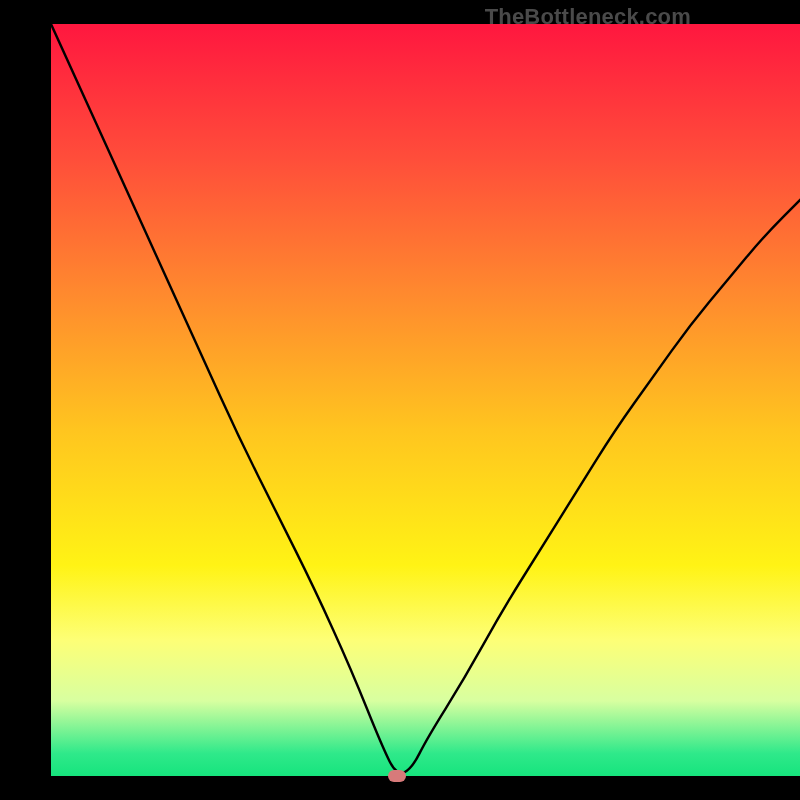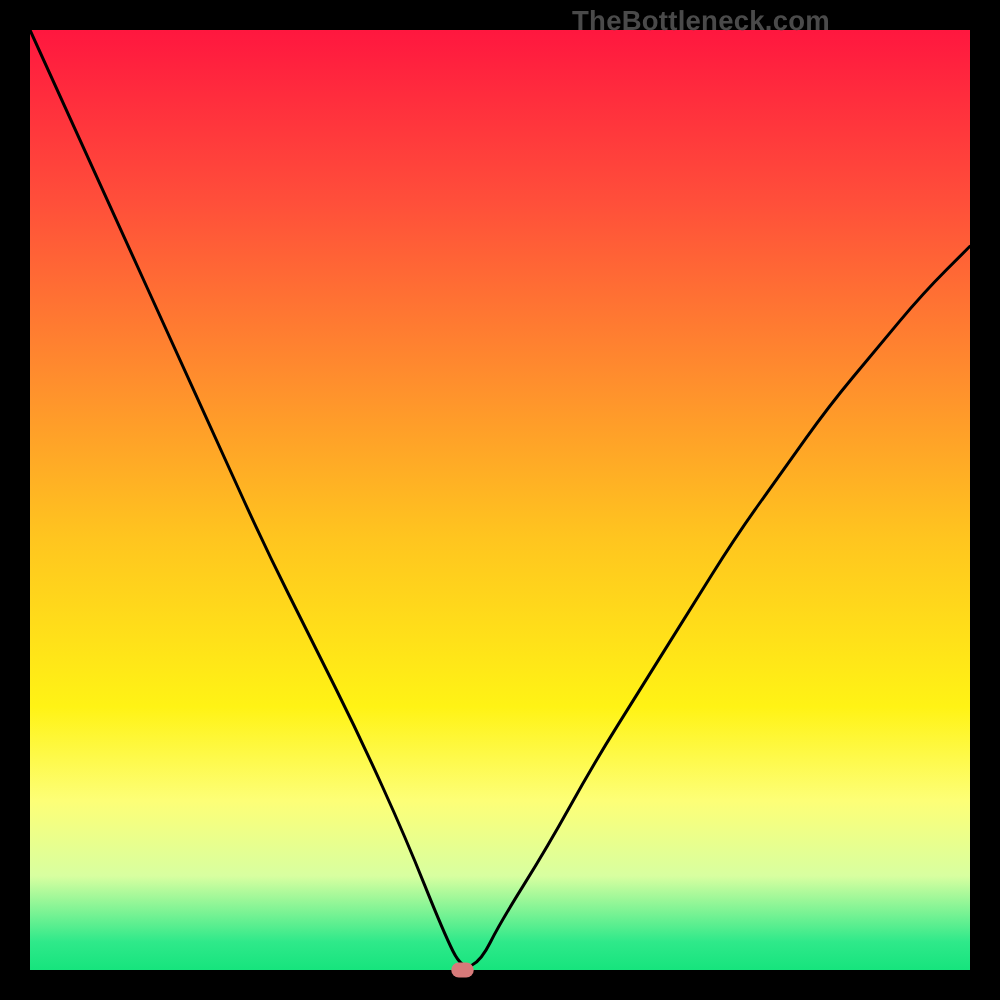--- a/index.html
+++ b/index.html
@@ -9,20 +9,21 @@
     height: 800px;
     background: #000;
     font-family: Arial, Helvetica, sans-serif;
     overflow: hidden;
   }
   .frame {
     position: relative;
     width: 682px;
     height: 800px;
     background: #000;
+    margin-left: 27px;
   }
   .watermark {
     position: absolute;
     top: 4px;
     right: 18px;
     color: #4a4a4a;
     font-size: 22px;
     font-weight: 600;
     letter-spacing: 0.2px;
     z-index: 5;

